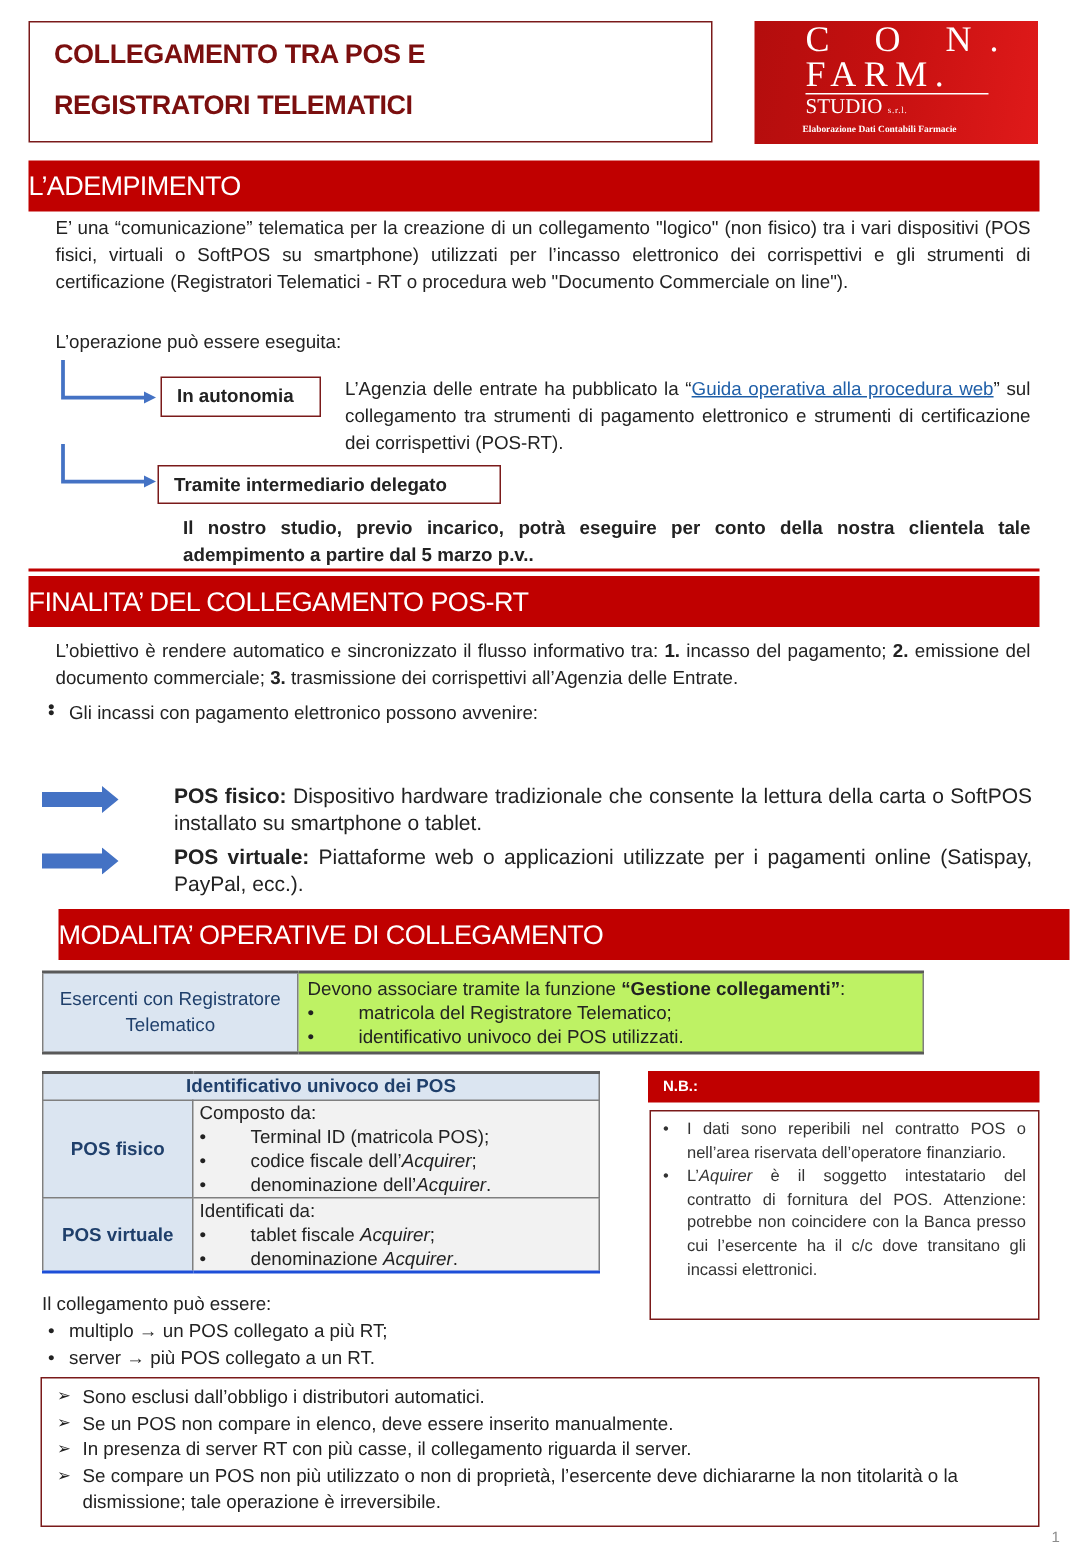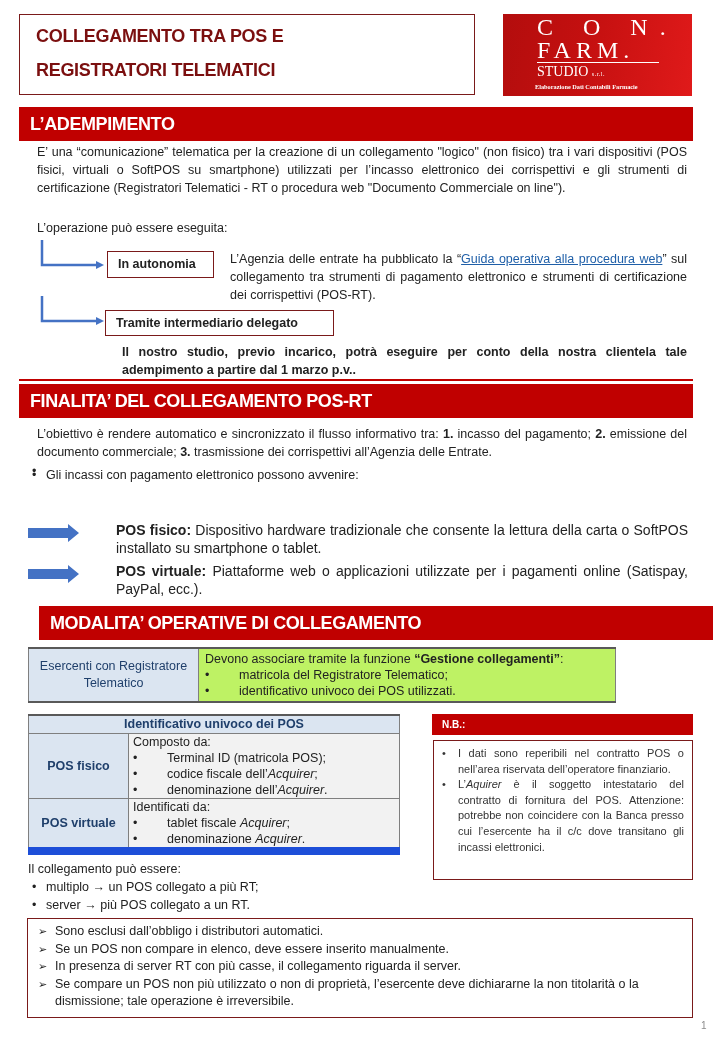--- a/index.html
+++ b/index.html
@@ -14,21 +14,21 @@
   
   .logo { left: 503px; top: 14px; width: 189px; height: 82px;
     background: linear-gradient(100deg, #b30d0d 0%, #c51010 45%, #e01a1a 100%); color: #fff; padding: 2px 0 0 34px; }
   .logo-con { font-family: "Liberation Serif", serif; font-size: 24px; letter-spacing: 12px; line-height: 22px; text-decoration-thickness: 1px; text-underline-offset: 2px; }
   .logo-farm { font-family: "Liberation Serif", serif; font-size: 24px; letter-spacing: 5px; line-height: 24px; border-bottom: 1px solid #fff; width: 122px; }
   .logo-studio { font-family: "Liberation Serif", serif; font-size: 14px; line-height: 16px; margin-top: 1px; }
   .logo-srl { font-size: 6px; letter-spacing: 0.5px; }
   .logo-sub { font-family: "Liberation Serif", serif; font-size: 6.3px; font-weight: bold; line-height: 10px; margin-left: -2px; white-space: nowrap; }
 
   
-  .sec-h { left: 19px; width: 674px; height: 34px; background: #c00000; color: #fff; font-weight: bold; font-size: 18px; padding-left: 11px; line-height: 34px; letter-spacing: -0.4px; }
+  .sec-h { left: 19px; width: 674px; height: 34px; background: #c00000; color: #fff; font-weight: normal; font-size: 18px; padding-left: 0; line-height: 34px; letter-spacing: -0.4px; }
   .divider { left: 19px; width: 674px; height: 2px; background: #c00000; }
 
   .para { left: 37px; width: 650px; font-size: 12.5px; line-height: 18px; text-align: justify; }
   .para b { font-weight: bold; }
 
   
   .flow-box { border: 1px solid #7a1a1a; background: #fff; font-weight: bold; font-size: 12.5px; padding-left: 10px; line-height: 24px; }
   .link { color: #1f5fa8; text-decoration: underline; }
 
   .bullets { left: 28px; width: 660px; }
@@ -46,21 +46,21 @@
   .t1 .lcell { background: #dbe5f1; color: #1f3f6b; width: 170px; text-align: center; font-weight: normal; line-height: 17px; padding: 4px; }
   .t1 .rcell { background: #bef264; padding: 2px 6px; line-height: 16px; }
   .ind-li { padding-left: 0; position: relative; }
   .ind-li .dot { display: inline-block; width: 34px; }
 
   .t2 { left: 28px; top: 714px; width: 372px; }
   .t2 td { border: 1px solid #7f7f7f; font-size: 12.5px; line-height: 16px; }
   .t2 .head { background: #dbe5f1; color: #1f3f6b; font-weight: bold; text-align: center; border-top: 2px solid #595959; line-height: 17px; }
   .t2 .lcell { background: #dbe5f1; color: #1f3f6b; font-weight: bold; text-align: center; width: 100px; }
   .t2 .rcell { background: #f2f2f2; padding: 0 4px; }
-  .t2 tr:last-child td { border-bottom: 8px solid #1d4ed8; }
+  .t2 tr:last-child td { border-bottom: 2px solid #1d4ed8; }
 
   
   .nb-h { left: 432px; top: 714px; width: 261px; height: 21px; background: #c00000; color: #fff; font-weight: bold; font-size: 10px; line-height: 21px; padding-left: 10px; }
   .nb-box { left: 433px; top: 740px; width: 260px; height: 140px; border: 1px solid #7a1a1a; padding: 5px 8px 0 8px; }
   .nb-item { position: relative; padding-left: 16px; font-size: 11px; line-height: 15.6px; text-align: justify; color: #333; }
   .nb-item .bullet-dot { left: 0; }
 
   .coll { left: 28px; top: 860px; width: 380px; font-size: 12.5px; line-height: 18px; }
 
   .excl-box { left: 27px; top: 918px; width: 666px; height: 100px; border: 1px solid #7a1a1a; padding: 4px 10px 0 10px; }
@@ -97,21 +97,21 @@
   <path d="M4 2 V27 H58" stroke="#4472c4" stroke-width="2.5" fill="none"></path>
   <polygon points="58,23 66,27 58,31" fill="#4472c4"></polygon>
 </svg>
 
 <div class="abs flow-box" style="left:107px;top:251px;width:107px;height:27px;">In autonomia</div>
 <div class="abs para" style="left:230px;top:250px;width:457px;">
   <span>L’Agenzia delle entrate ha pubblicato la “</span><a class="link">Guida operativa alla procedura web</a><span>” sul collegamento tra strumenti di pagamento elettronico e strumenti di certificazione dei corrispettivi (POS-RT).</span>
 </div>
 
 <div class="abs flow-box" style="left:105px;top:310px;width:229px;height:26px;">Tramite intermediario delegato</div>
-<div class="abs para" style="left:122px;top:343px;width:565px;font-weight:bold;">Il nostro studio, previo incarico, potrà eseguire per conto della nostra clientela tale adempimento a partire dal 1 marzo p.v..</div>
+<div class="abs para" style="left:122px;top:343px;width:565px;font-weight:bold;">Il nostro studio, previo incarico, potrà eseguire per conto della nostra clientela tale adempimento a partire dal 5 marzo p.v..</div>
 
 <div class="abs divider" style="top:379px;"></div>
 
 <div class="abs sec-h" style="top:384px;">FINALITA’ DEL COLLEGAMENTO POS-RT</div>
 
 <div class="abs para" style="top:425px;" id="finalita-intro"><span>L’obiettivo è rendere automatico e sincronizzato il flusso informativo tra: </span><b>1.</b><span> incasso del pagamento; </span><b>2.</b><span> emissione del documento commerciale; </span><b>3.</b><span> trasmissione dei corrispettivi all’Agenzia delle Entrate.</span></div>
 
 <div class="abs bullets" style="top:462px;">
   <div class="bullet-item"><span class="bullet-dot">•</span></div>
   <div class="bullet-item"><span class="bullet-dot">•</span><span>Gli incassi con pagamento elettronico possono avvenire:</span></div>

